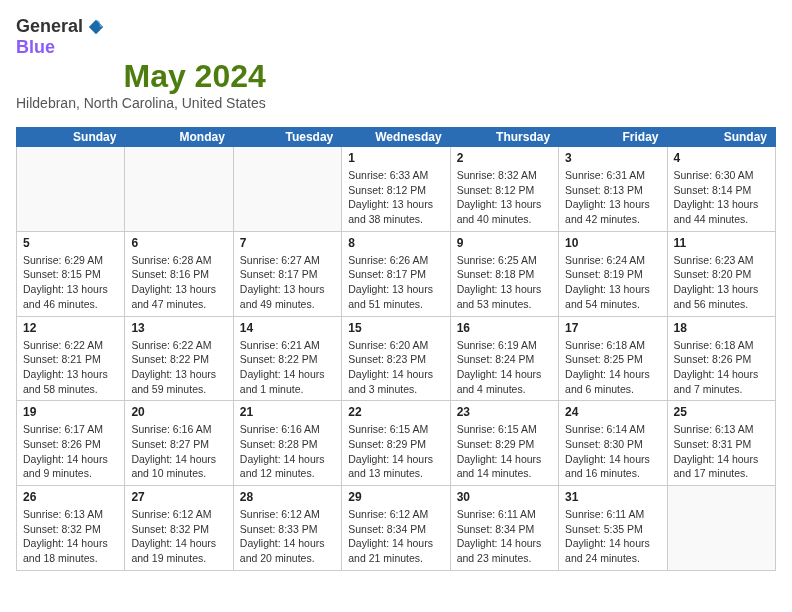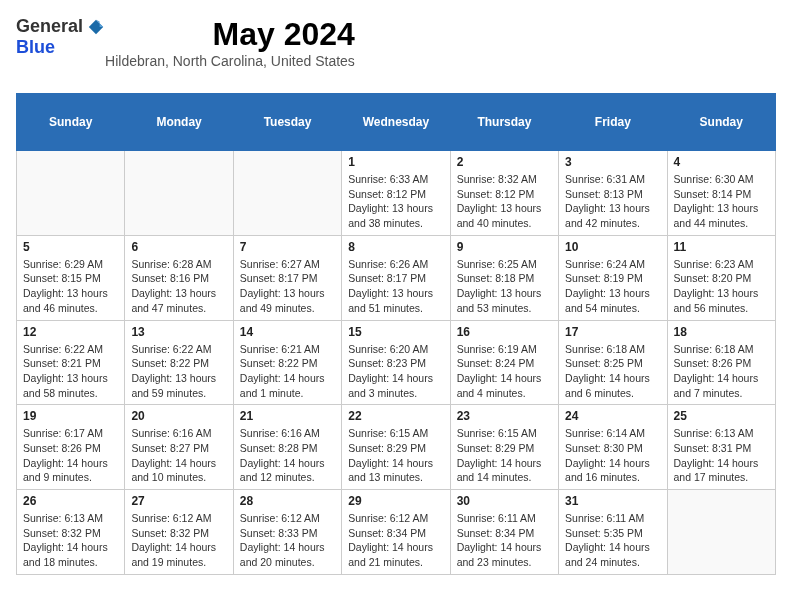--- a/index.html
+++ b/index.html
@@ -7,69 +7,70 @@
       font-family: Arial, sans-serif;
       background: #fff;
       width: 792px;
       min-height: 612px;
       padding: 16px;
     }
     .header {
       display: flex;
       justify-content: flex-start;
       align-items: flex-start;
-      margin-bottom: 24px;
+      margin-bottom: 16px;
+      flex-direction: column;
     }
     .logo {
       display: flex;
       flex-direction: column;
       align-items: flex-start;
     }
     .logo-text {
       display: flex;
       align-items: center;
       gap: 2px;
     }
     .logo-general {
       font-size: 18px;
       font-weight: bold;
       color: #333;
     }
     .logo-blue {
       font-size: 18px;
       font-weight: bold;
-      color: #1d4ed8;
+      color: #8b5cf6;
     }
     .logo-icon {
       width: 18px;
       height: 18px;
       margin-left: 2px;
     }
     .title-block {
       text-align: right;
     }
     .month-year {
       font-size: 32px;
       font-weight: bold;
-      color: #000000;
+      color: #4d7c0f;
     }
     .location {
       font-size: 14px;
       color: #555;
     }
     .calendar {
       width: 100%;
       border-collapse: collapse;
       font-size: 11px;
     }
     .calendar th {
       background-color: #2a6db5;
       color: white;
-      text-align: center;
-      padding: 21px 8px;
+      text-align: right;
+      padding: 2px 8px;
       font-size: 12px;
       font-weight: bold;
       border: 1px solid #2a6db5;
     }
     .calendar td {
       border: 1px solid #ccc;
       padding: 4px 6px;
       vertical-align: top;
       width: 108px;
       min-height: 80px;

